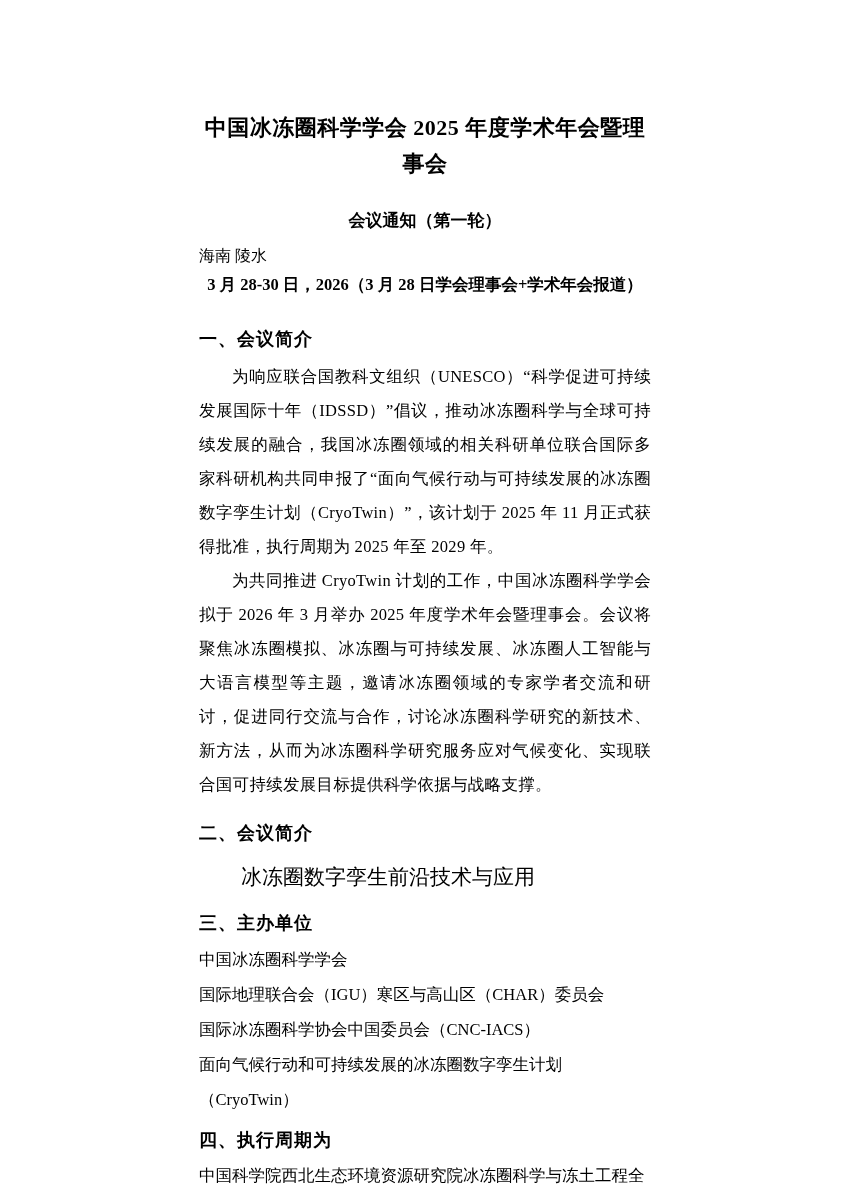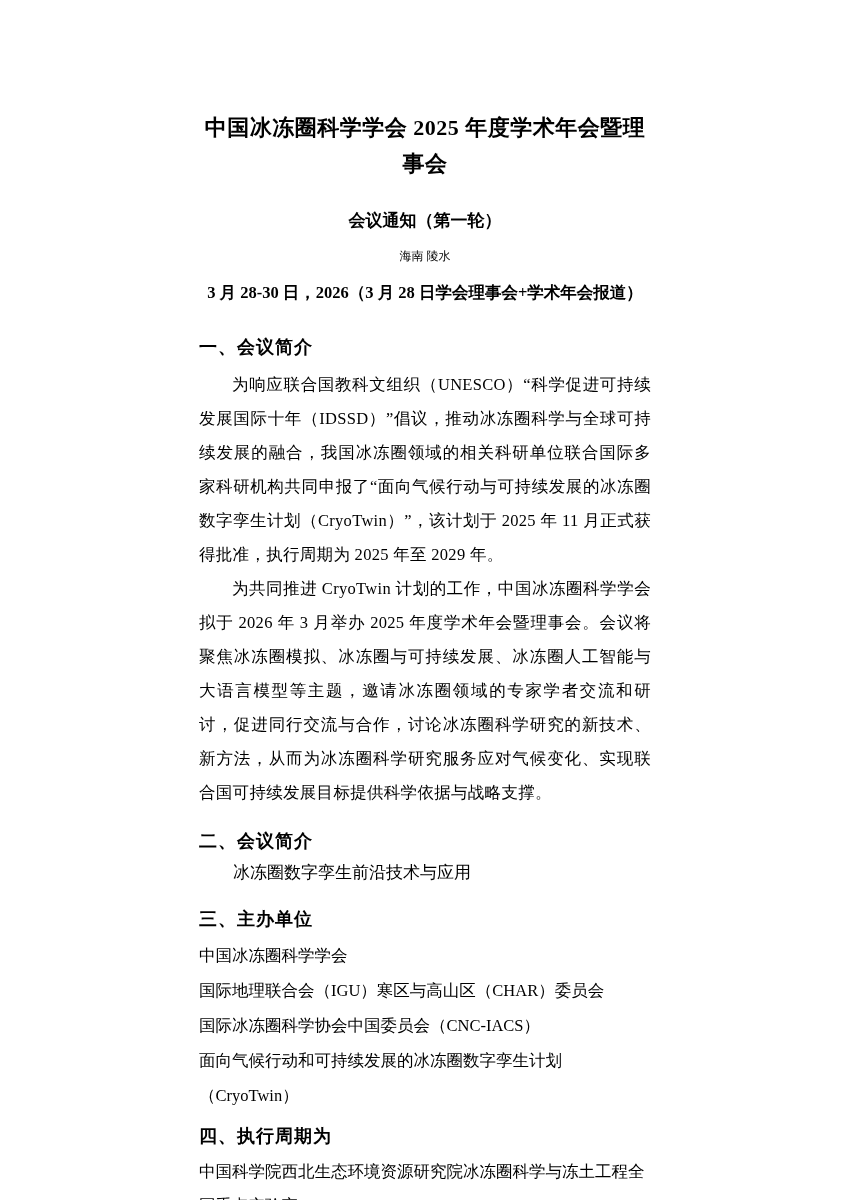--- a/index.html
+++ b/index.html
@@ -29,27 +29,27 @@
   }
   .doc-subtitle {
     margin: 26px 0 0 0;
     text-align: center;
     font-size: 17px;
     line-height: 26px;
     font-weight: 700;
   }
   .doc-location {
     margin: 10px 0 0 0;
-    text-align: center;
-    font-size: 12px;
+    text-align: left;
+    font-size: 16px;
     line-height: 24px;
     font-weight: 400;
   }
   .doc-date {
-    margin: 12px 0 0 0;
+    margin: 4px 0 0 0;
     text-align: center;
     font-size: 16.5px;
     line-height: 26px;
     font-weight: 700;
   }
   .section-heading {
     margin: 0;
     font-size: 18px;
     line-height: 30px;
     font-weight: 700;
@@ -65,22 +65,22 @@
     line-height: 34px;
     text-align: justify;
     text-justify: inter-character;
     text-indent: 2em;
     letter-spacing: 0.3px;
   }
   .body-para + .body-para {
     margin-top: 0;
   }
   .indent-line {
-    margin: 0 0 0 0;
-    font-size: 17px;
+    margin: 12px 0 0 0;
+    font-size: 21px;
     line-height: 34px;
     text-indent: 2em;
   }
   .org-list {
     margin: 4px 0 0 0;
   }
   .org-line {
     margin: 0;
     font-size: 16.5px;
     line-height: 35px;

